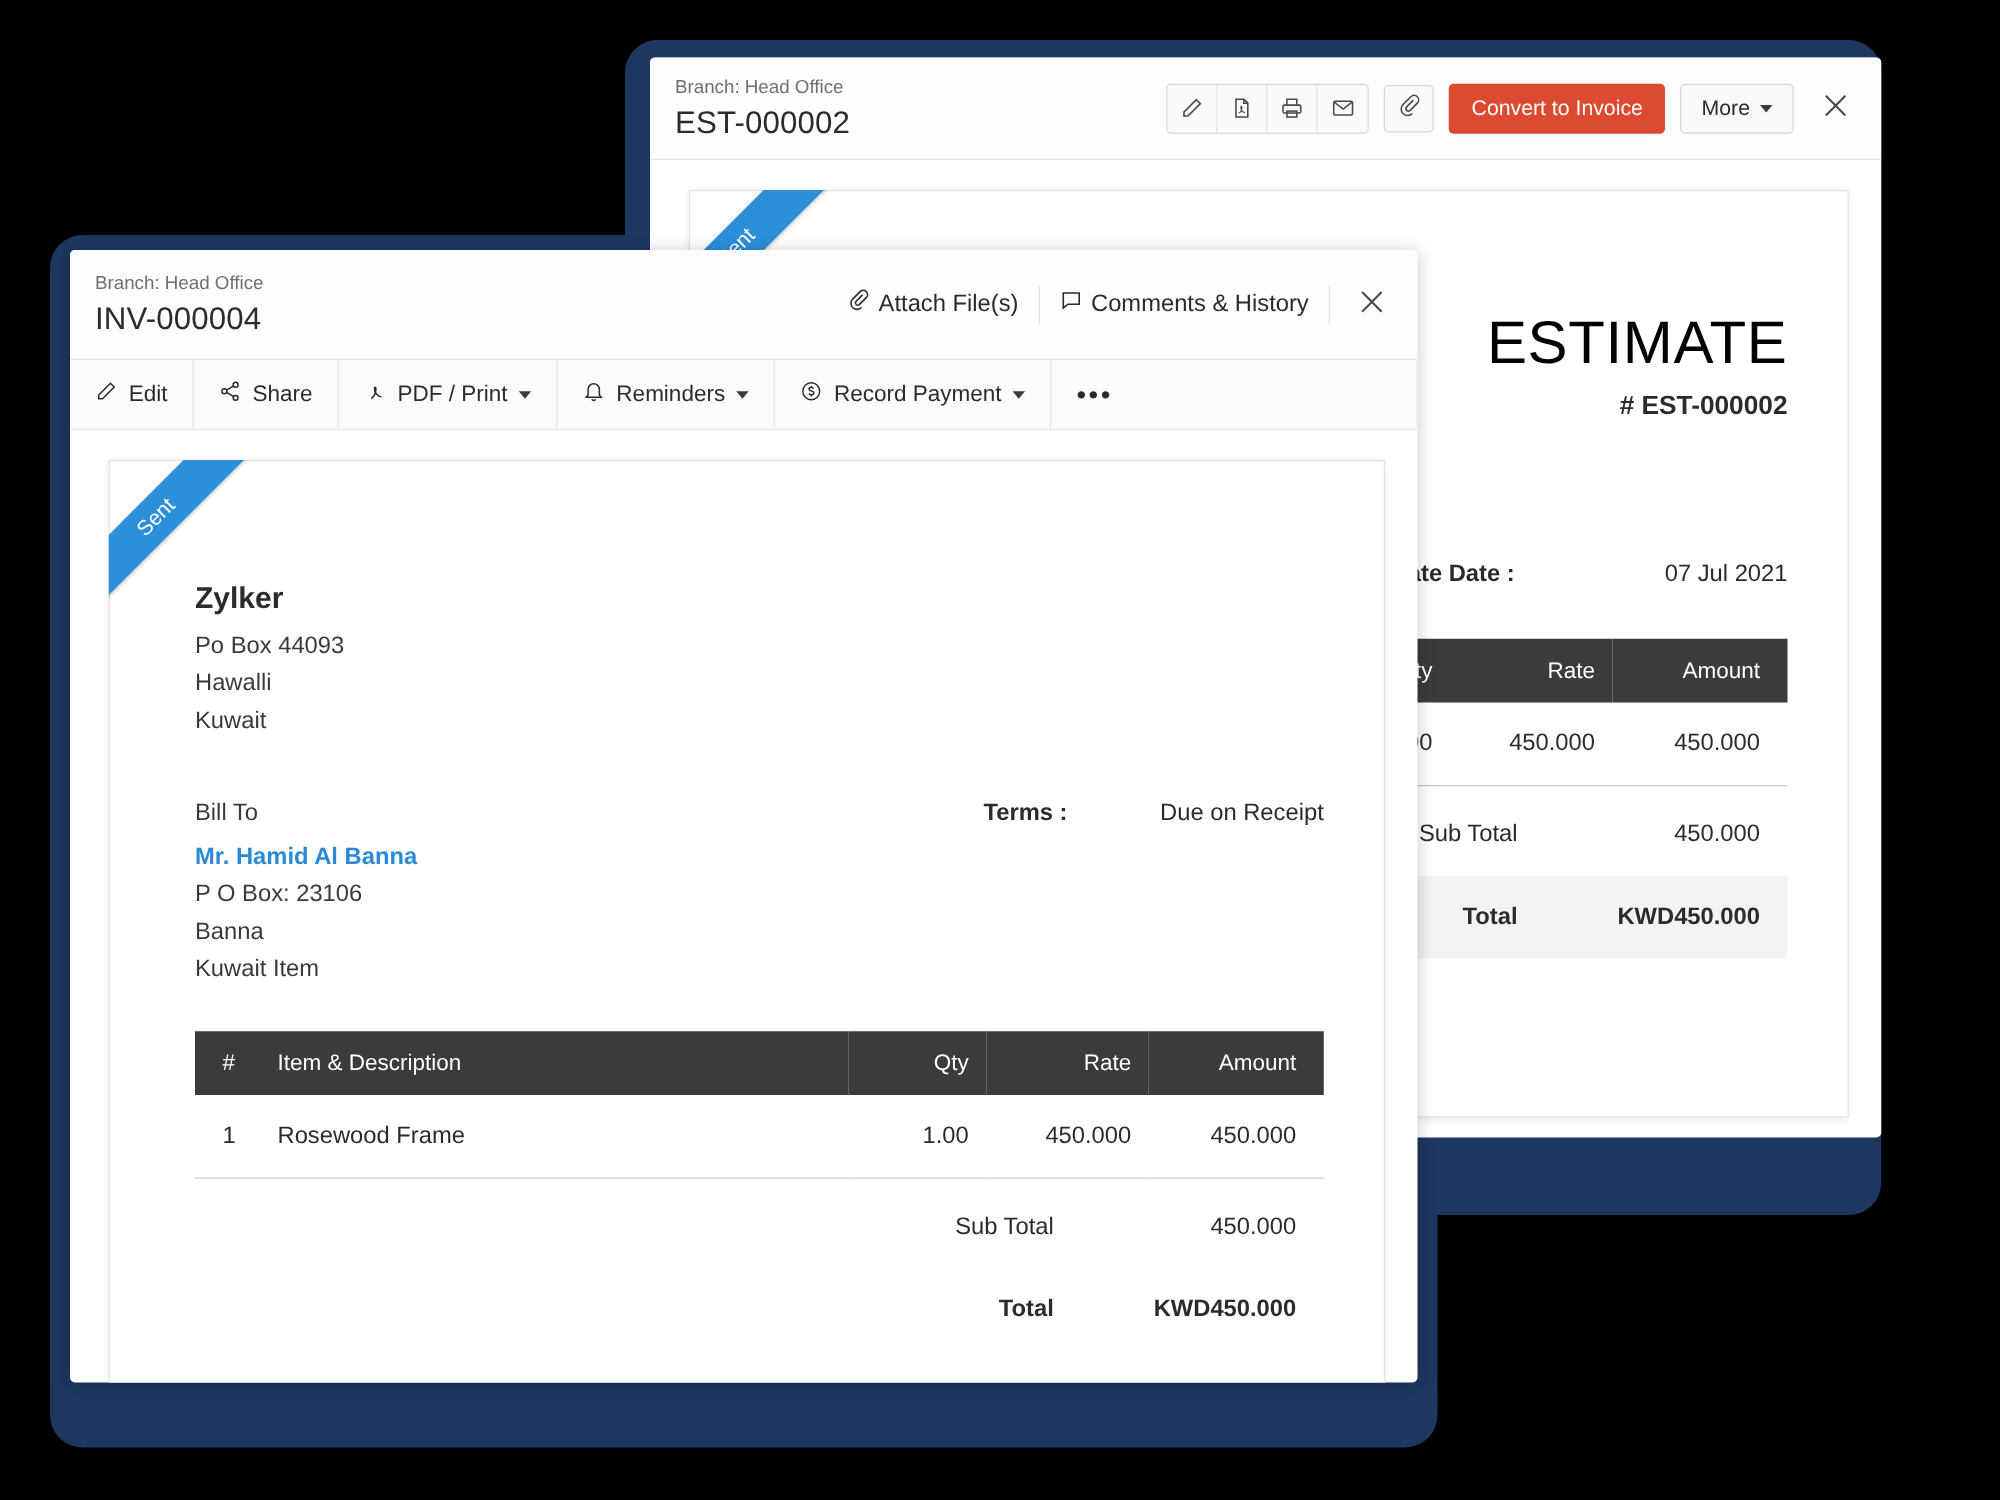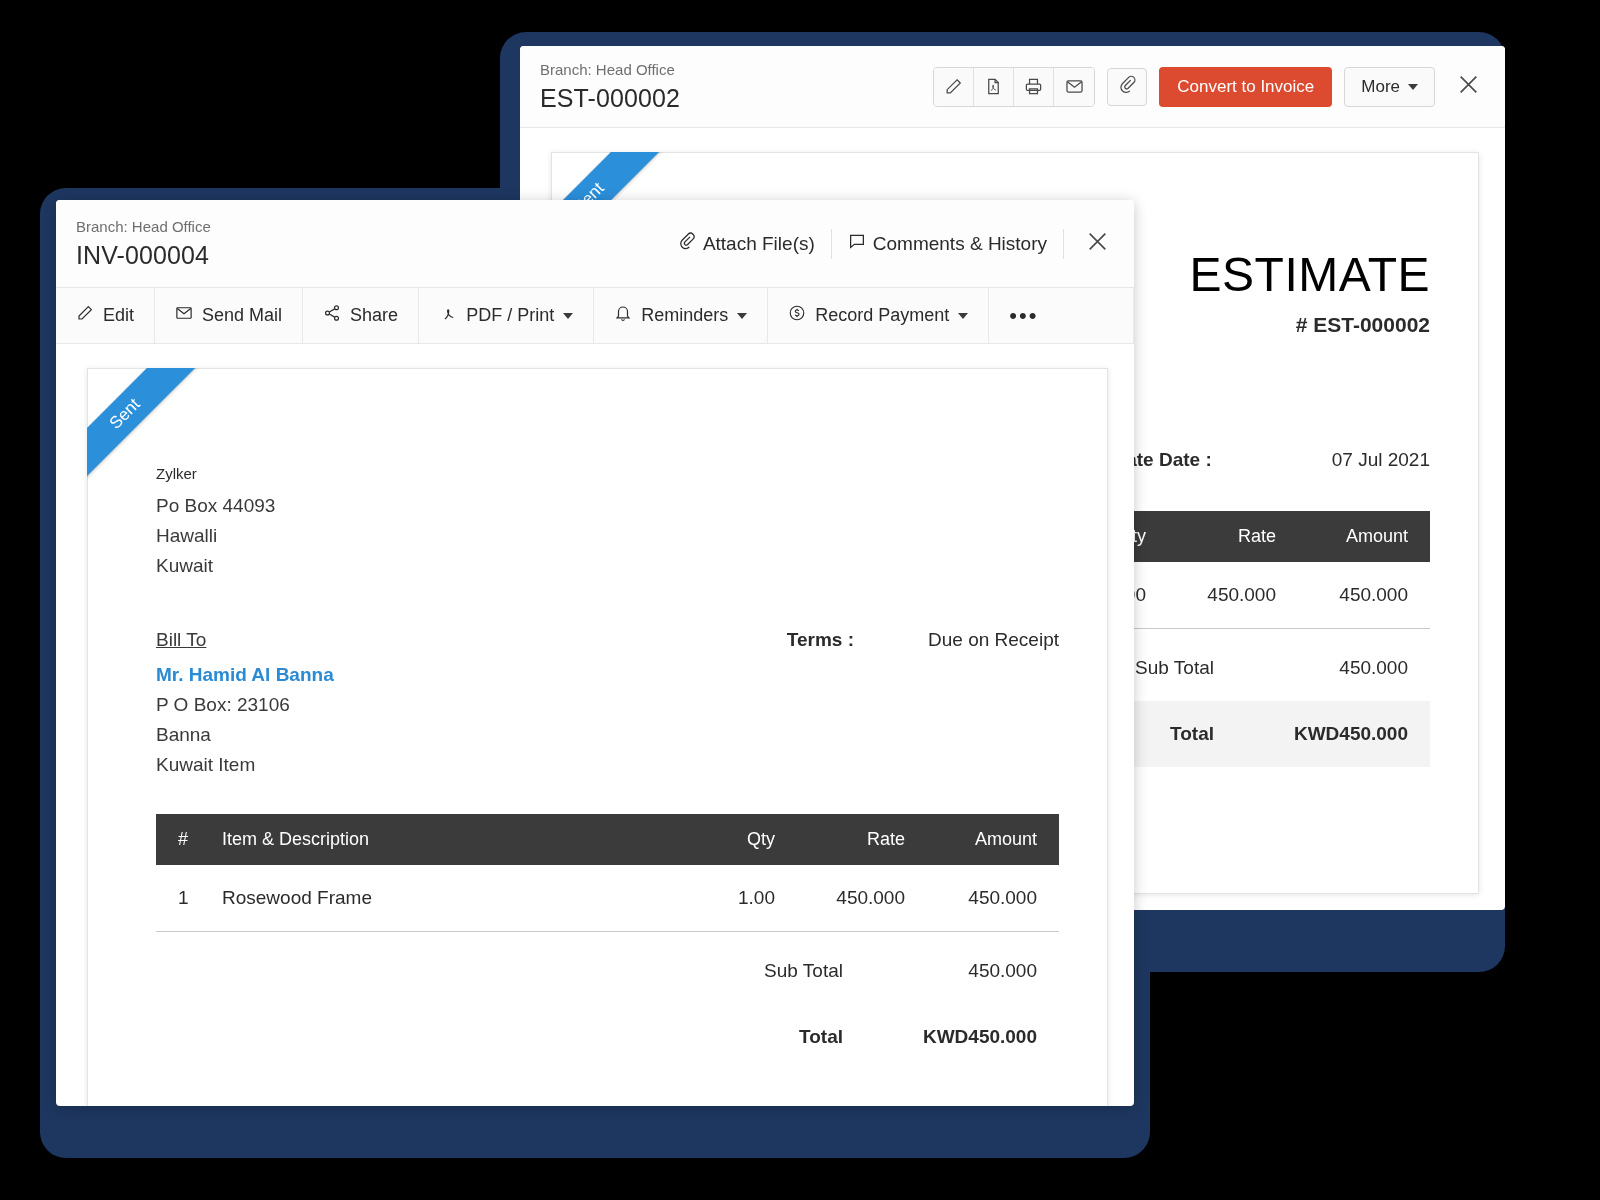--- a/index.html
+++ b/index.html
@@ -221,21 +221,21 @@
     transform: rotate(-45deg);
     left: -47px; top: 29px;
     box-shadow: 0 1px 3px rgba(0,0,0,.25);
   }
 
   
   .doc-inner { padding: 96px 48px 0 68px; }
   .doc-top { display: flex; justify-content: space-between; }
 
   .org-name {
-    font-size: 15px; font-weight: normal; color: #2b2b2b;
+    font-size: 24px; font-weight: bold; color: #2b2b2b;
     margin-bottom: 9px;
   }
   .org-line {
     font-size: 19px; color: #3a3a3a; line-height: 30px;
   }
 
   .doc-title {
     font-size: 48px; font-weight: 300; color: #000000;
     text-align: right; letter-spacing: .5px; line-height: 52px;
   }
@@ -249,21 +249,21 @@
   }
   .balance-value {
     font-size: 27px; font-weight: bold; color: #111111;
     text-align: right; margin-top: 8px;
   }
 
   .doc-mid {
     display: flex; justify-content: space-between;
     margin-top: 48px;
   }
-  .billto-label { font-size: 19px; color: #3a3a3a; margin-bottom: 13px; text-decoration: underline; }
+  .billto-label { font-size: 19px; color: #3a3a3a; margin-bottom: 13px; }
   .billto-name {
     font-size: 19px; color: #2a8ad4; font-weight: bold;
     margin-bottom: 4px; cursor: pointer;
   }
   .billto-line { font-size: 19px; color: #3a3a3a; line-height: 30px; }
 
   .meta-table { border-collapse: collapse; }
   .meta-table td {
     font-size: 19px; color: #2b2b2b;
     padding: 0 0 24px 0; vertical-align: top;
@@ -549,29 +549,20 @@
 
       <div class="tb-item">
         <span>
           <svg width="18" height="18" viewBox="0 0 24 24" fill="none" stroke="#2b2b2b" stroke-width="1.6">
             <path d="M16.5 3.5l4 4L8 20H4v-4z"></path>
           </svg>
         </span>
         <span>Edit</span>
       </div>
 
-      <div class="tb-item">
-        <span>
-          <svg width="18" height="18" viewBox="0 0 24 24" fill="none" stroke="#2b2b2b" stroke-width="1.6">
-            <rect x="2.5" y="5" width="19" height="14" rx="1"></rect>
-              <path d="M3 6l9 7 9-7"></path>
-          </svg>
-        </span>
-        <span>Send Mail</span>
-      </div>
 
       <div class="tb-item">
         <span>
           <svg width="18" height="18" viewBox="0 0 24 24" fill="none" stroke="#2b2b2b" stroke-width="1.6">
             <circle cx="18" cy="5" r="2.6"></circle>
               <circle cx="6" cy="12" r="2.6"></circle>
               <circle cx="18" cy="19" r="2.6"></circle>
             <path d="M8.4 10.7l7.2-4.2M8.4 13.3l7.2 4.2"></path>
           </svg>
         </span>

